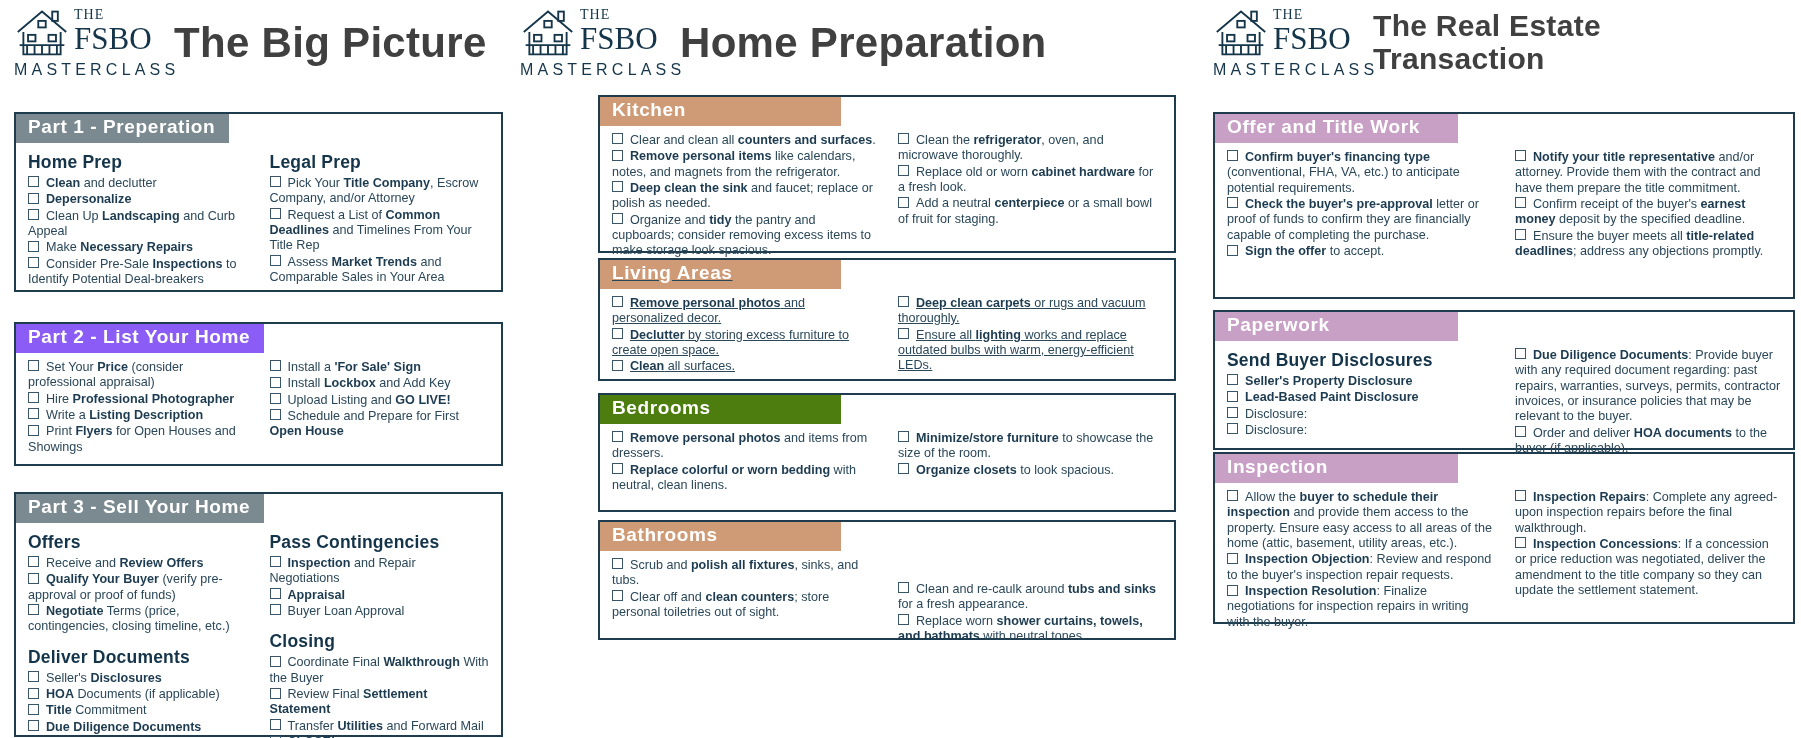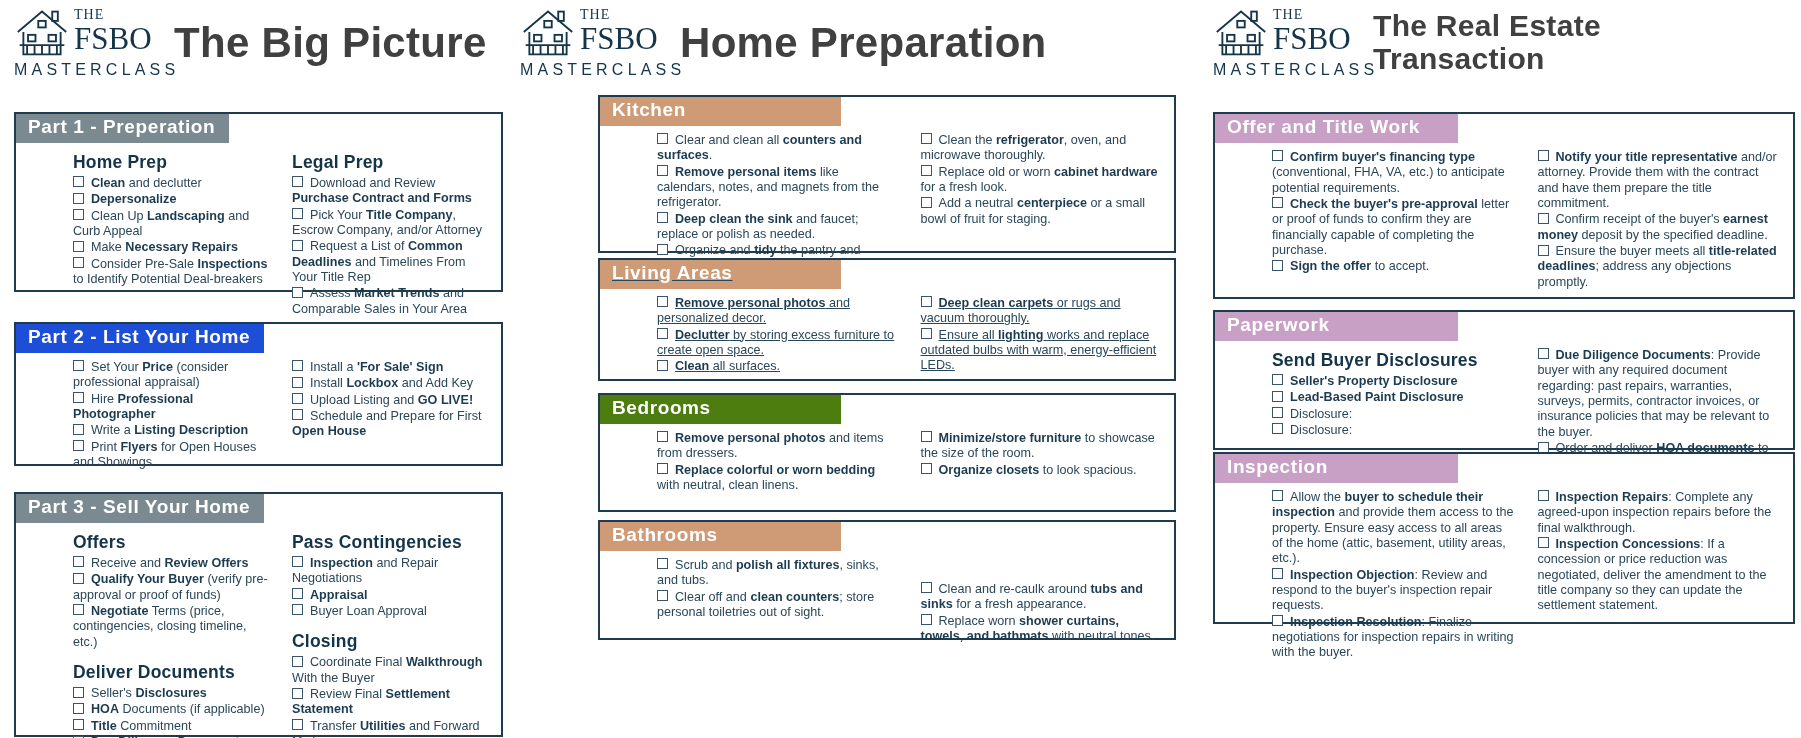--- a/index.html
+++ b/index.html
@@ -36,21 +36,21 @@
   #page2 .sec:nth-child(3){top:393px;height:119px;}
   #page2 .sec:nth-child(4){top:520px;height:120px;}
   #page3 .sec:nth-child(1){top:112px;height:187px;}
   #page3 .sec:nth-child(2){top:310px;height:140px;}
   #page3 .sec:nth-child(3){top:452px;height:172px;}
 
   .sec-bar{color:#ffffff;font-size:19px;font-weight:600;letter-spacing:0.6px;
            padding:3px 14px 5px 12px;width:max-content;box-sizing:border-box;line-height:1.1;}
   #page2 .sec-bar,#page3 .sec-bar{min-width:42%;}
 
-  .sec-body{display:flex;gap:22px;padding:7px 12px 8px 12px;margin-left:45px;}
+  .sec-body{display:flex;gap:22px;padding:7px 12px 8px 12px;}
   .colm{flex:1;min-width:0;box-sizing:border-box;}
 
   .group-title{font-weight:bold;font-size:17.5px;color:#14344a;margin:2px 0 3px;letter-spacing:0.2px;}
   .group + .group .group-title{margin-top:12px;}
 
   .item{font-size:12.6px;line-height:1.22;color:#2a4759;margin:0 0 1px;}
   .item b{color:#1c3b50;}
   .cb{display:inline-block;width:9px;height:9px;border:1.5px solid #3a5568;
       margin-right:7px;vertical-align:-0.5px;background:#fff;}
 
@@ -100,30 +100,29 @@
                 <div class="item"><span class="cb"></span><b>Clean</b><span> and declutter</span></div>
                 <div class="item"><span class="cb"></span><b>Depersonalize</b></div>
                 <div class="item"><span class="cb"></span><span>Clean Up </span><b>Landscaping</b><span> and Curb Appeal</span></div>
                 <div class="item"><span class="cb"></span><span>Make </span><b>Necessary Repairs</b></div>
                 <div class="item"><span class="cb"></span><span>Consider Pre-Sale </span><b>Inspections</b><span> to Identify Potential Deal-breakers</span></div>
               </div>
             </div>
             <div class="colm">
               <div class="group">
                 <div class="group-title">Legal Prep</div>
-                <div class="item"><span class="cb"></span><span>Download and Review </span><b>Purchase Contract and Forms</b></div>
                 <div class="item"><span class="cb"></span><span>Pick Your </span><b>Title Company</b><span>, Escrow Company, and/or Attorney</span></div>
                 <div class="item"><span class="cb"></span><span>Request a List of </span><b>Common Deadlines</b><span> and Timelines From Your Title Rep</span></div>
                 <div class="item"><span class="cb"></span><span>Assess </span><b>Market Trends</b><span> and Comparable Sales in Your Area</span></div>
               </div>
             </div>
           </div>
         </div>
         <div class="sec">
-          <div class="sec-bar" style="background: #1d4ed8;">Part 2 - List Your Home</div>
+          <div class="sec-bar" style="background: #8b5cf6;">Part 2 - List Your Home</div>
           <div class="sec-body">
             <div class="colm">
               <div class="group">
                 <div class="item"><span class="cb"></span><span>Set Your </span><b>Price</b><span> (consider professional appraisal)</span></div>
                 <div class="item"><span class="cb"></span><span>Hire </span><b>Professional Photographer</b></div>
                 <div class="item"><span class="cb"></span><span>Write a </span><b>Listing Description</b></div>
                 <div class="item"><span class="cb"></span><span>Print </span><b>Flyers</b><span> for Open Houses and Showings</span></div>
               </div>
             </div>
             <div class="colm">

